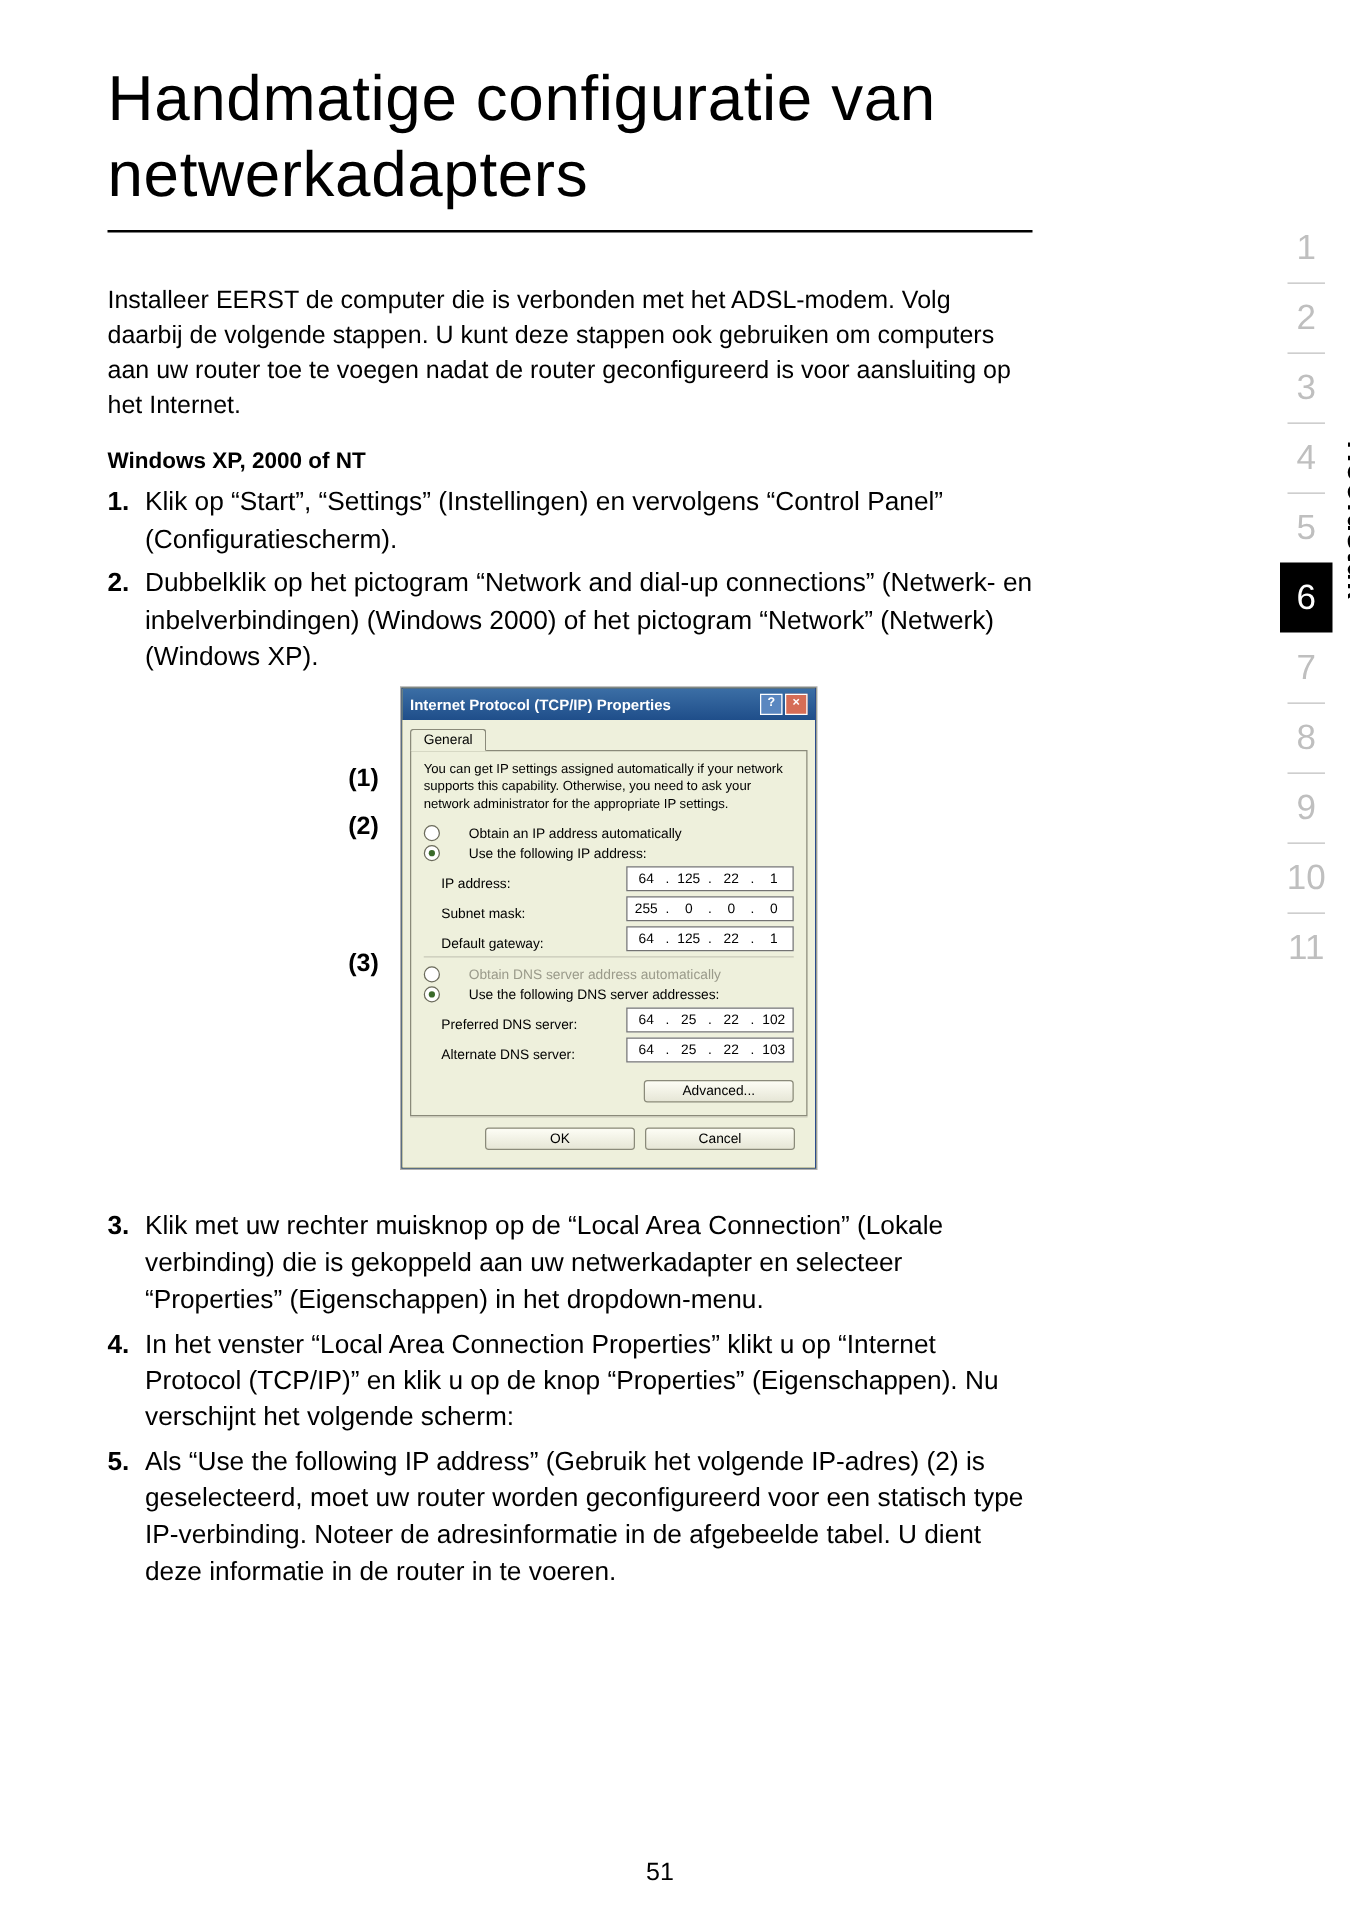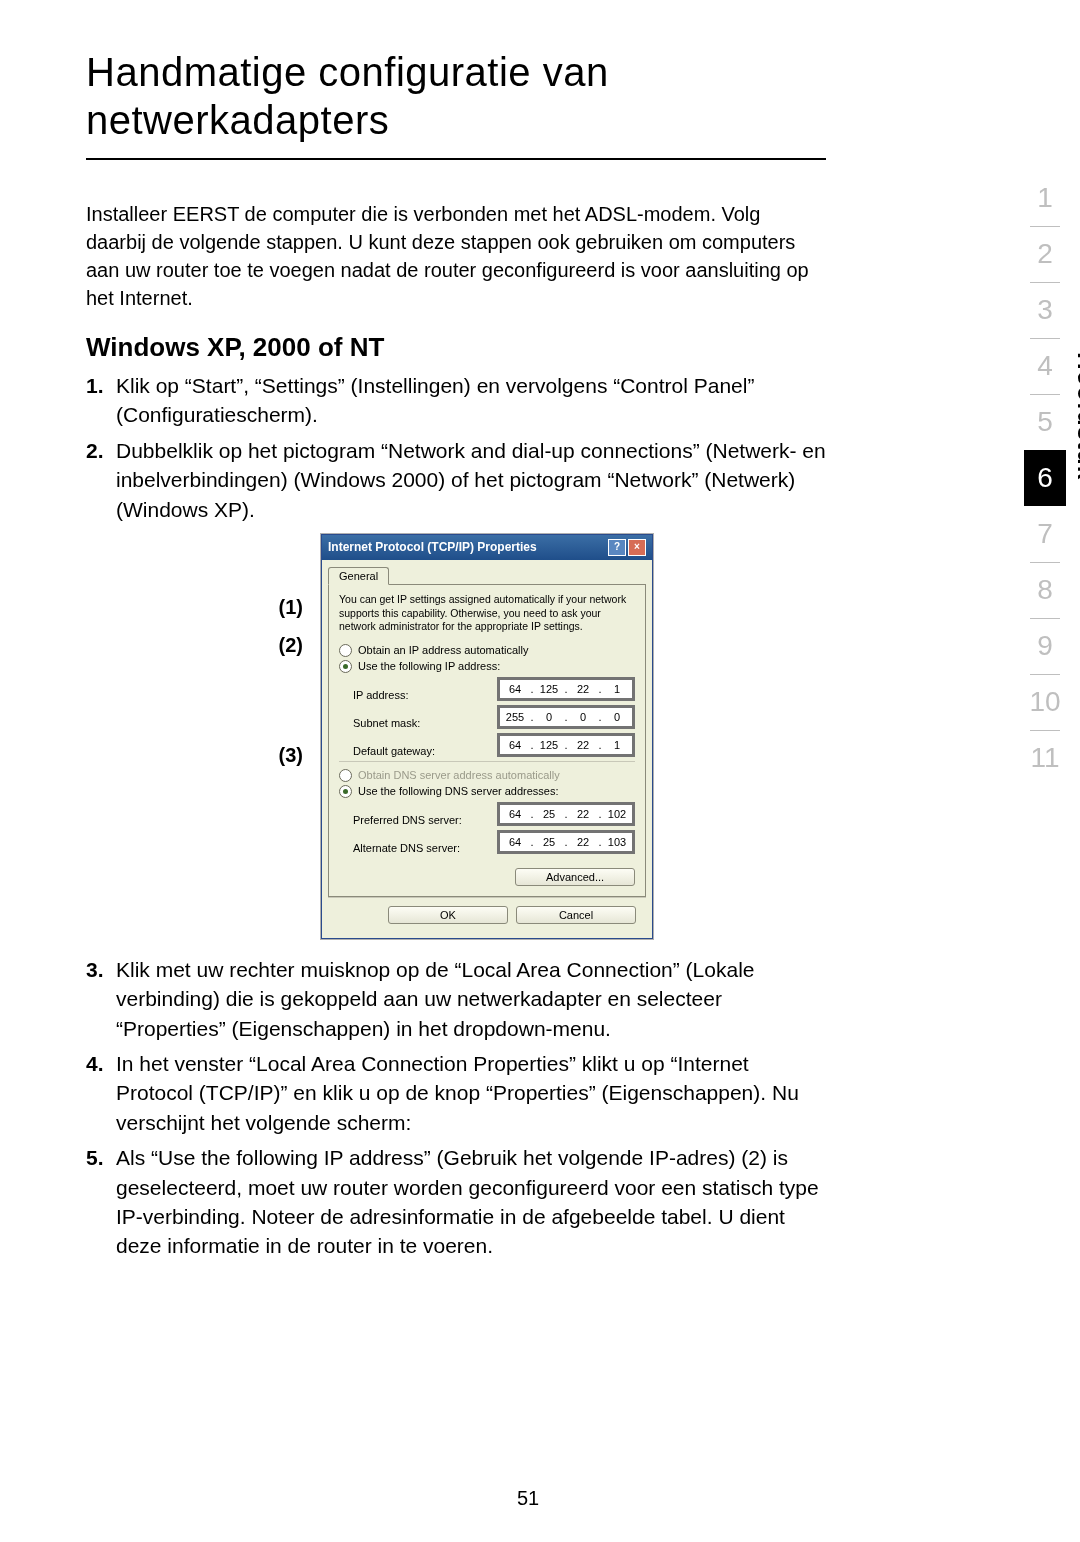--- a/index.html
+++ b/index.html
@@ -16,39 +16,39 @@
     background: #fff;
     overflow: hidden;
   }
   .content {
     position: absolute;
     left: 86px;
     top: 48px;
     width: 740px;
   }
   h1.title {
-    font-size: 40px;
+    font-size: 51px;
     font-weight: 400;
     line-height: 1.2;
     margin: 0 0 14px 0;
     letter-spacing: 0.5px;
   }
   .hr {
     border: 0;
     border-top: 2px solid #000;
     margin: 0 0 40px 0;
     width: 740px;
   }
   .intro {
     font-size: 20px;
     line-height: 1.4;
     margin: 0 0 20px 0;
   }
   .subhead {
-    font-size: 26px;
+    font-size: 18px;
     font-weight: bold;
     margin: 0 0 8px 0;
   }
   .ol-item {
     font-size: 21px;
     line-height: 1.4;
     margin: 0 0 6px 0;
     display: flex;
   }
   .ol-item .num {
@@ -134,21 +134,21 @@
     background: #eef0dc;
   }
   .desc {
     font-size: 10.5px;
     line-height: 1.3;
     margin-bottom: 10px;
   }
   .radio-row {
     display: flex;
     align-items: center;
-    gap: 6px;
+    gap: 23px;
     margin: 3px 0;
     font-size: 11px;
   }
   .radio-row.disabled { color: #9a9a8a; }
   .radio {
     width: 11px; height: 11px; border-radius: 50%;
     border: 1px solid #6a6a5a; background: #fff;
     display:inline-flex; align-items:center; justify-content:center;
   }
   .radio.sel::after { content:""; width:5px; height:5px; border-radius:50%; background:#3a6a2a; }
@@ -160,21 +160,21 @@
   .field {
     display: flex;
     align-items: flex-end;
     justify-content: space-between;
     margin: 4px 0 4px 14px;
     font-size: 11px;
   }
   .field .lbl { flex: 1; }
   .ipbox {
     display: flex;
-    border: 3px solid #737373;
+    border: 1px solid #737373;
     background: #fff;
     height: 18px;
     width: 132px;
     align-items: center;
   }
   .ipbox span.oct {
     flex:1; text-align:center; font-size:11px;
   }
   .ipbox span.dot { width:4px; text-align:center; }
   .adv-row {

